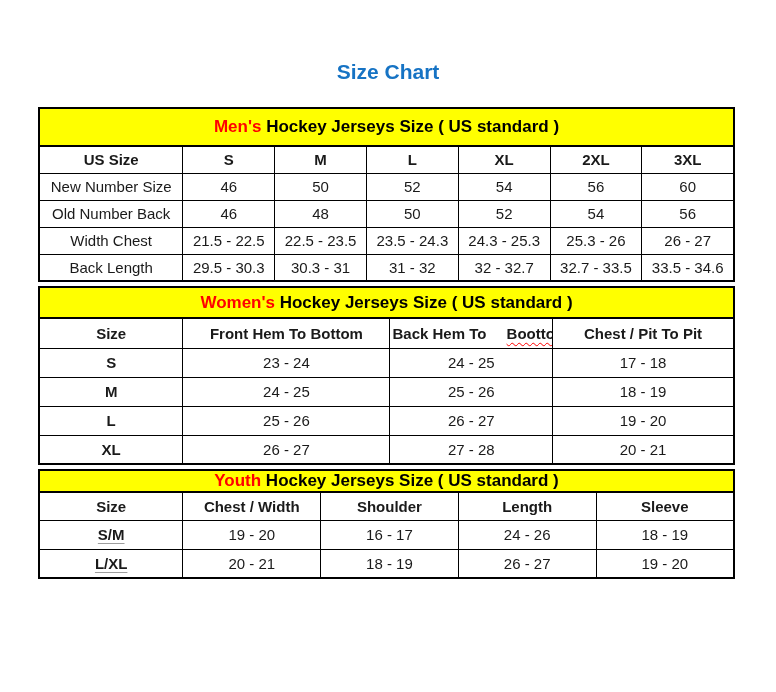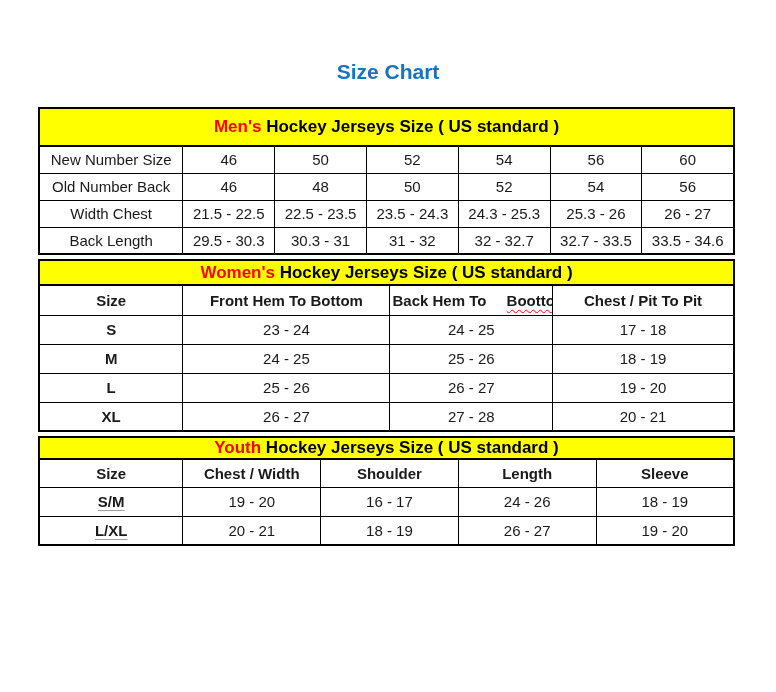--- a/index.html
+++ b/index.html
@@ -27,21 +27,21 @@
     border:2px solid #000;
   }
   .accent { color:#FF0000; }
   thead th { font-weight:bold; }
   td { font-weight:normal; }
   td.bold-label { font-weight:bold; }
   
   .mens   .band-row  { height:38px; }
   .mens   .cols-row  { height:27px; }
   .mens   tbody tr   { height:27px; }
-  .womens .band-row  { height:25px;padding-left:45px; }
+  .womens .band-row  { height:31px;padding-left:45px; }
   .womens .cols-row  { height:30px; }
   .womens tbody tr   { height:29px; }
   .youth  .band-row  { height:17px; }
   .youth  .cols-row  { height:28px; }
   .youth  tbody tr   { height:29px; }
   .wavy-misspell {
     text-decoration-line:underline; text-decoration-style:wavy;
     text-decoration-color:#FF0000; text-decoration-thickness:1px;
     text-underline-offset:3px;
     padding-left:16px;
@@ -67,20 +67,29 @@
         <col style="width:13.21%">
         <col style="width:13.21%">
         <col style="width:13.21%">
         <col style="width:13.21%">
         <col style="width:13.21%">
         <col style="width:13.25%">
     </colgroup>
     <thead>
       <tr class="band-row">
         <th class="band" colspan="7"><span class="accent">Men's</span><span> Hockey Jerseys Size ( US standard )</span></th>
+      </tr>
+      <tr class="cols-row">
+        <th>US Size</th>
+        <th>S</th>
+        <th>M</th>
+        <th>L</th>
+        <th>XL</th>
+        <th>2XL</th>
+        <th>3XL</th>
       </tr>
     </thead>
     <tbody>
       <tr>
         <td>New Number Size</td>
         <td>46</td>
         <td>50</td>
         <td>52</td>
         <td>54</td>
         <td>56</td>

